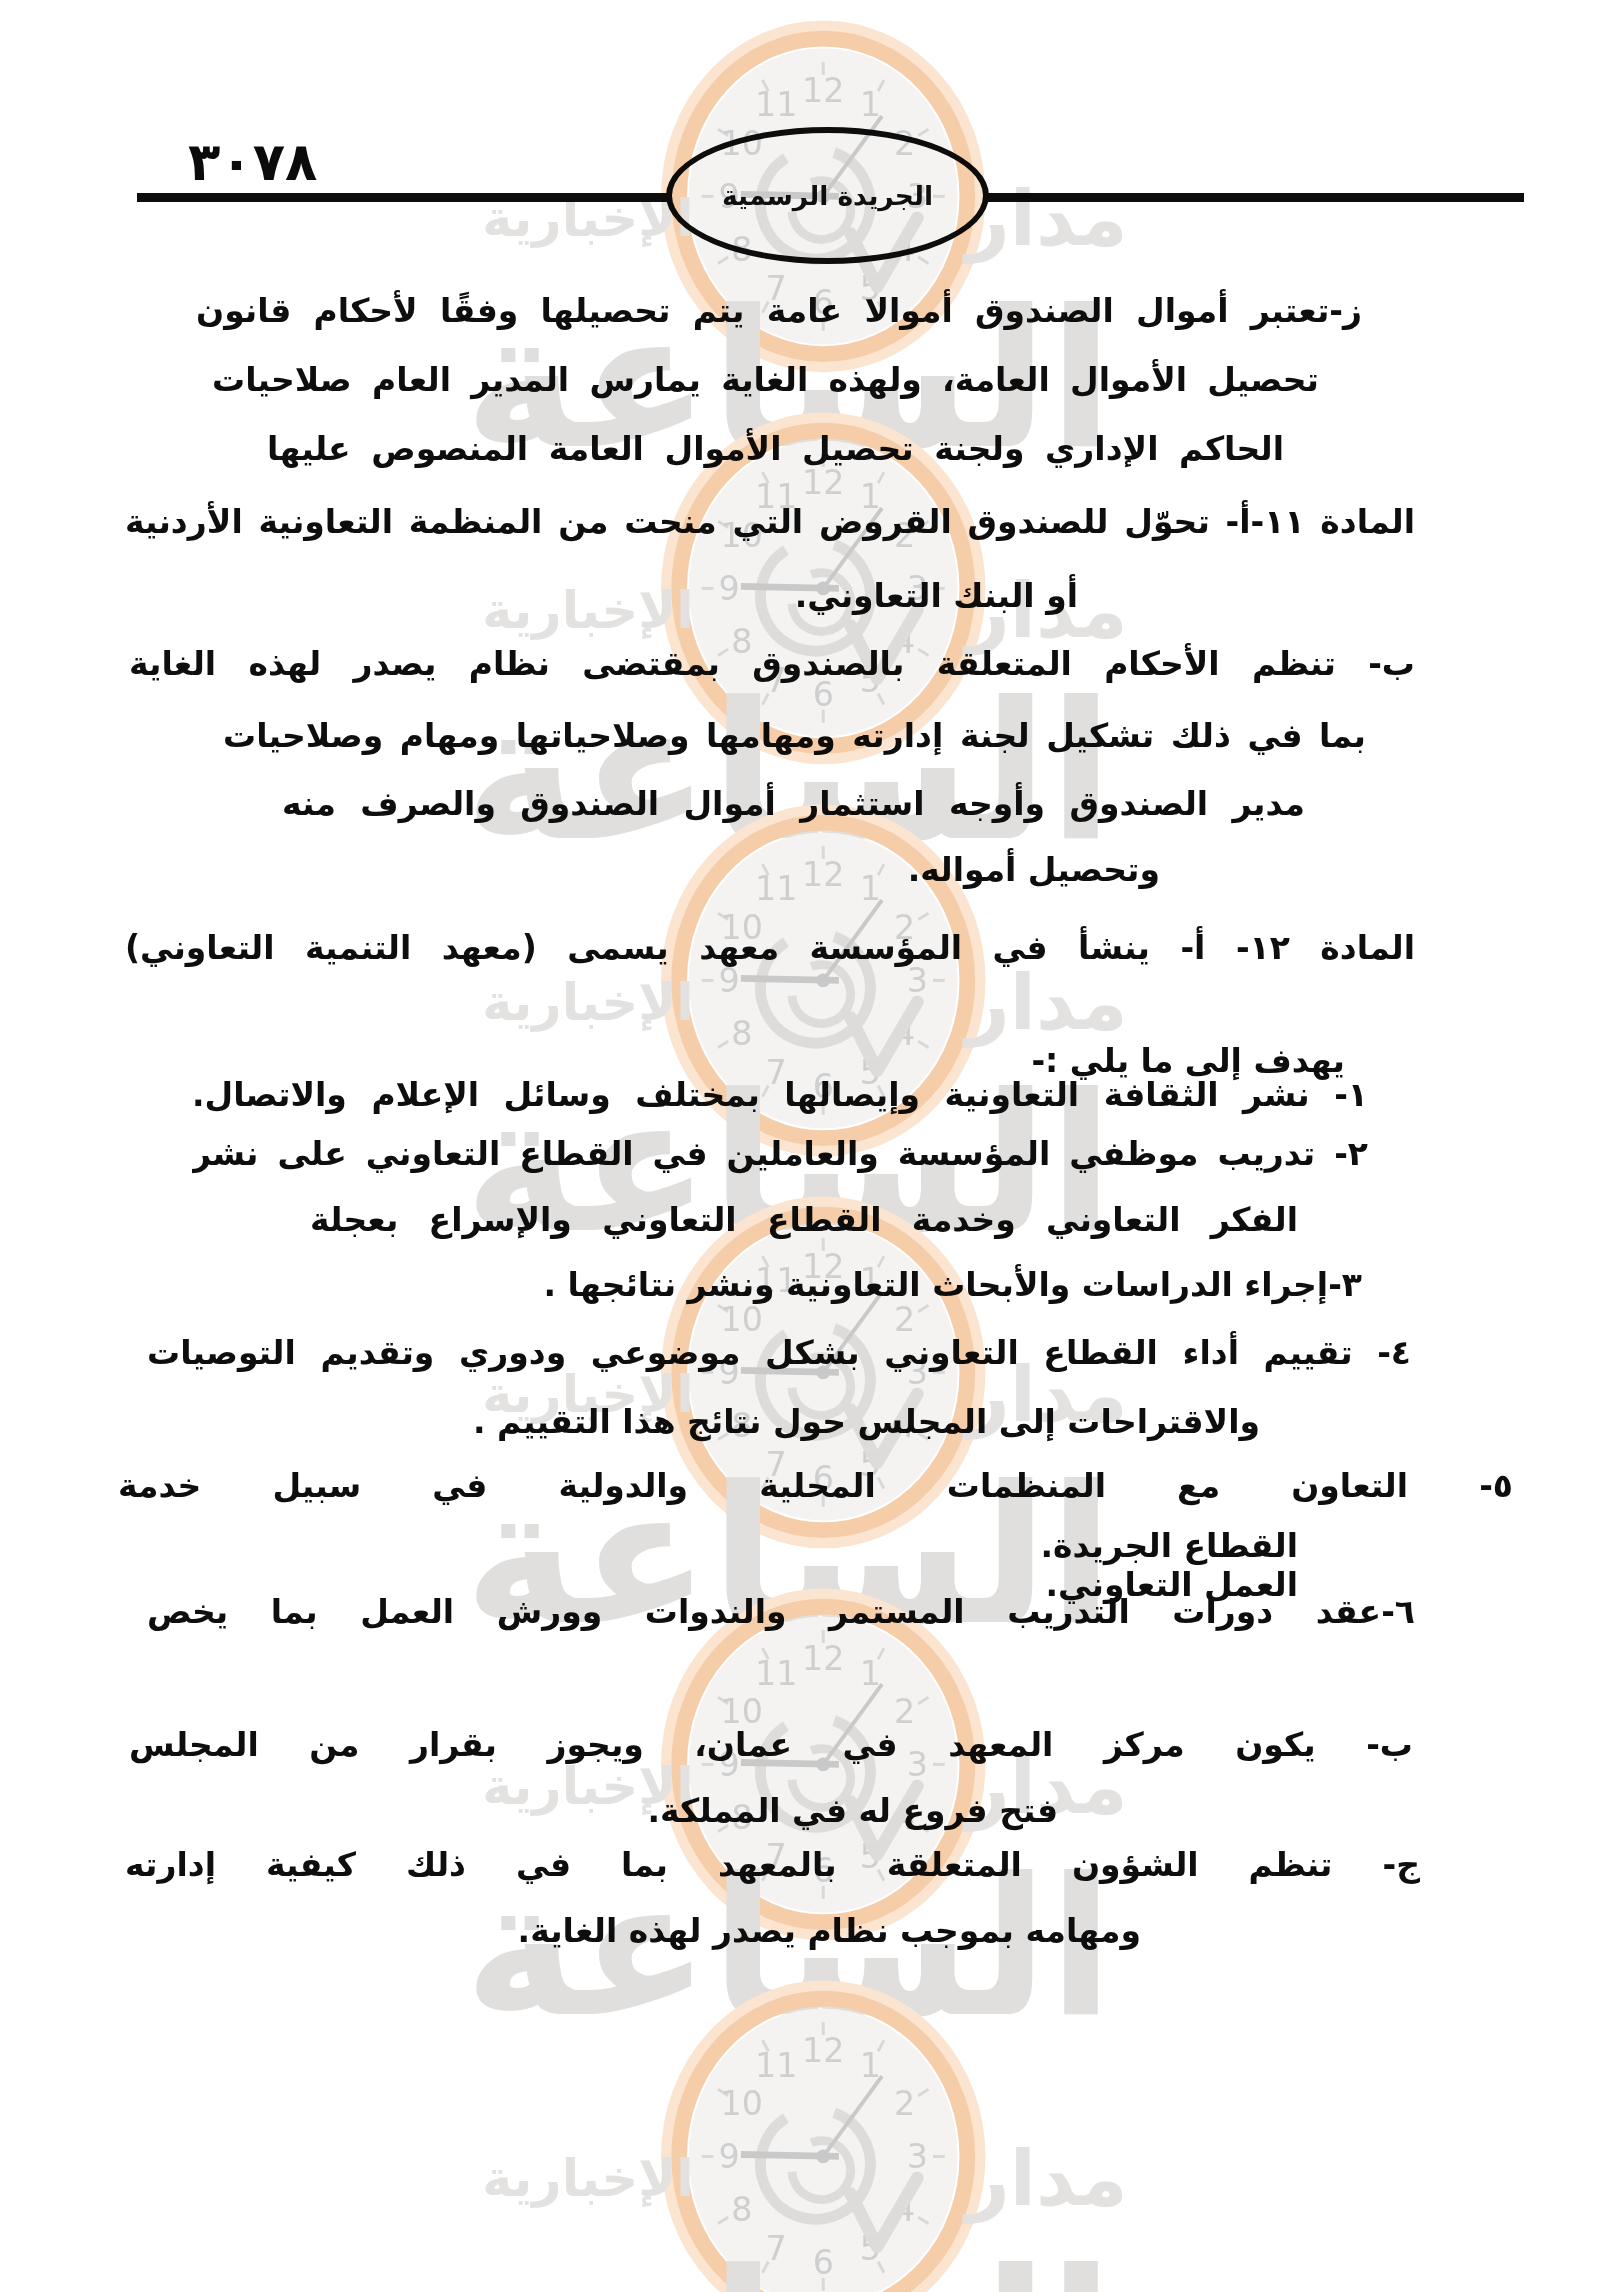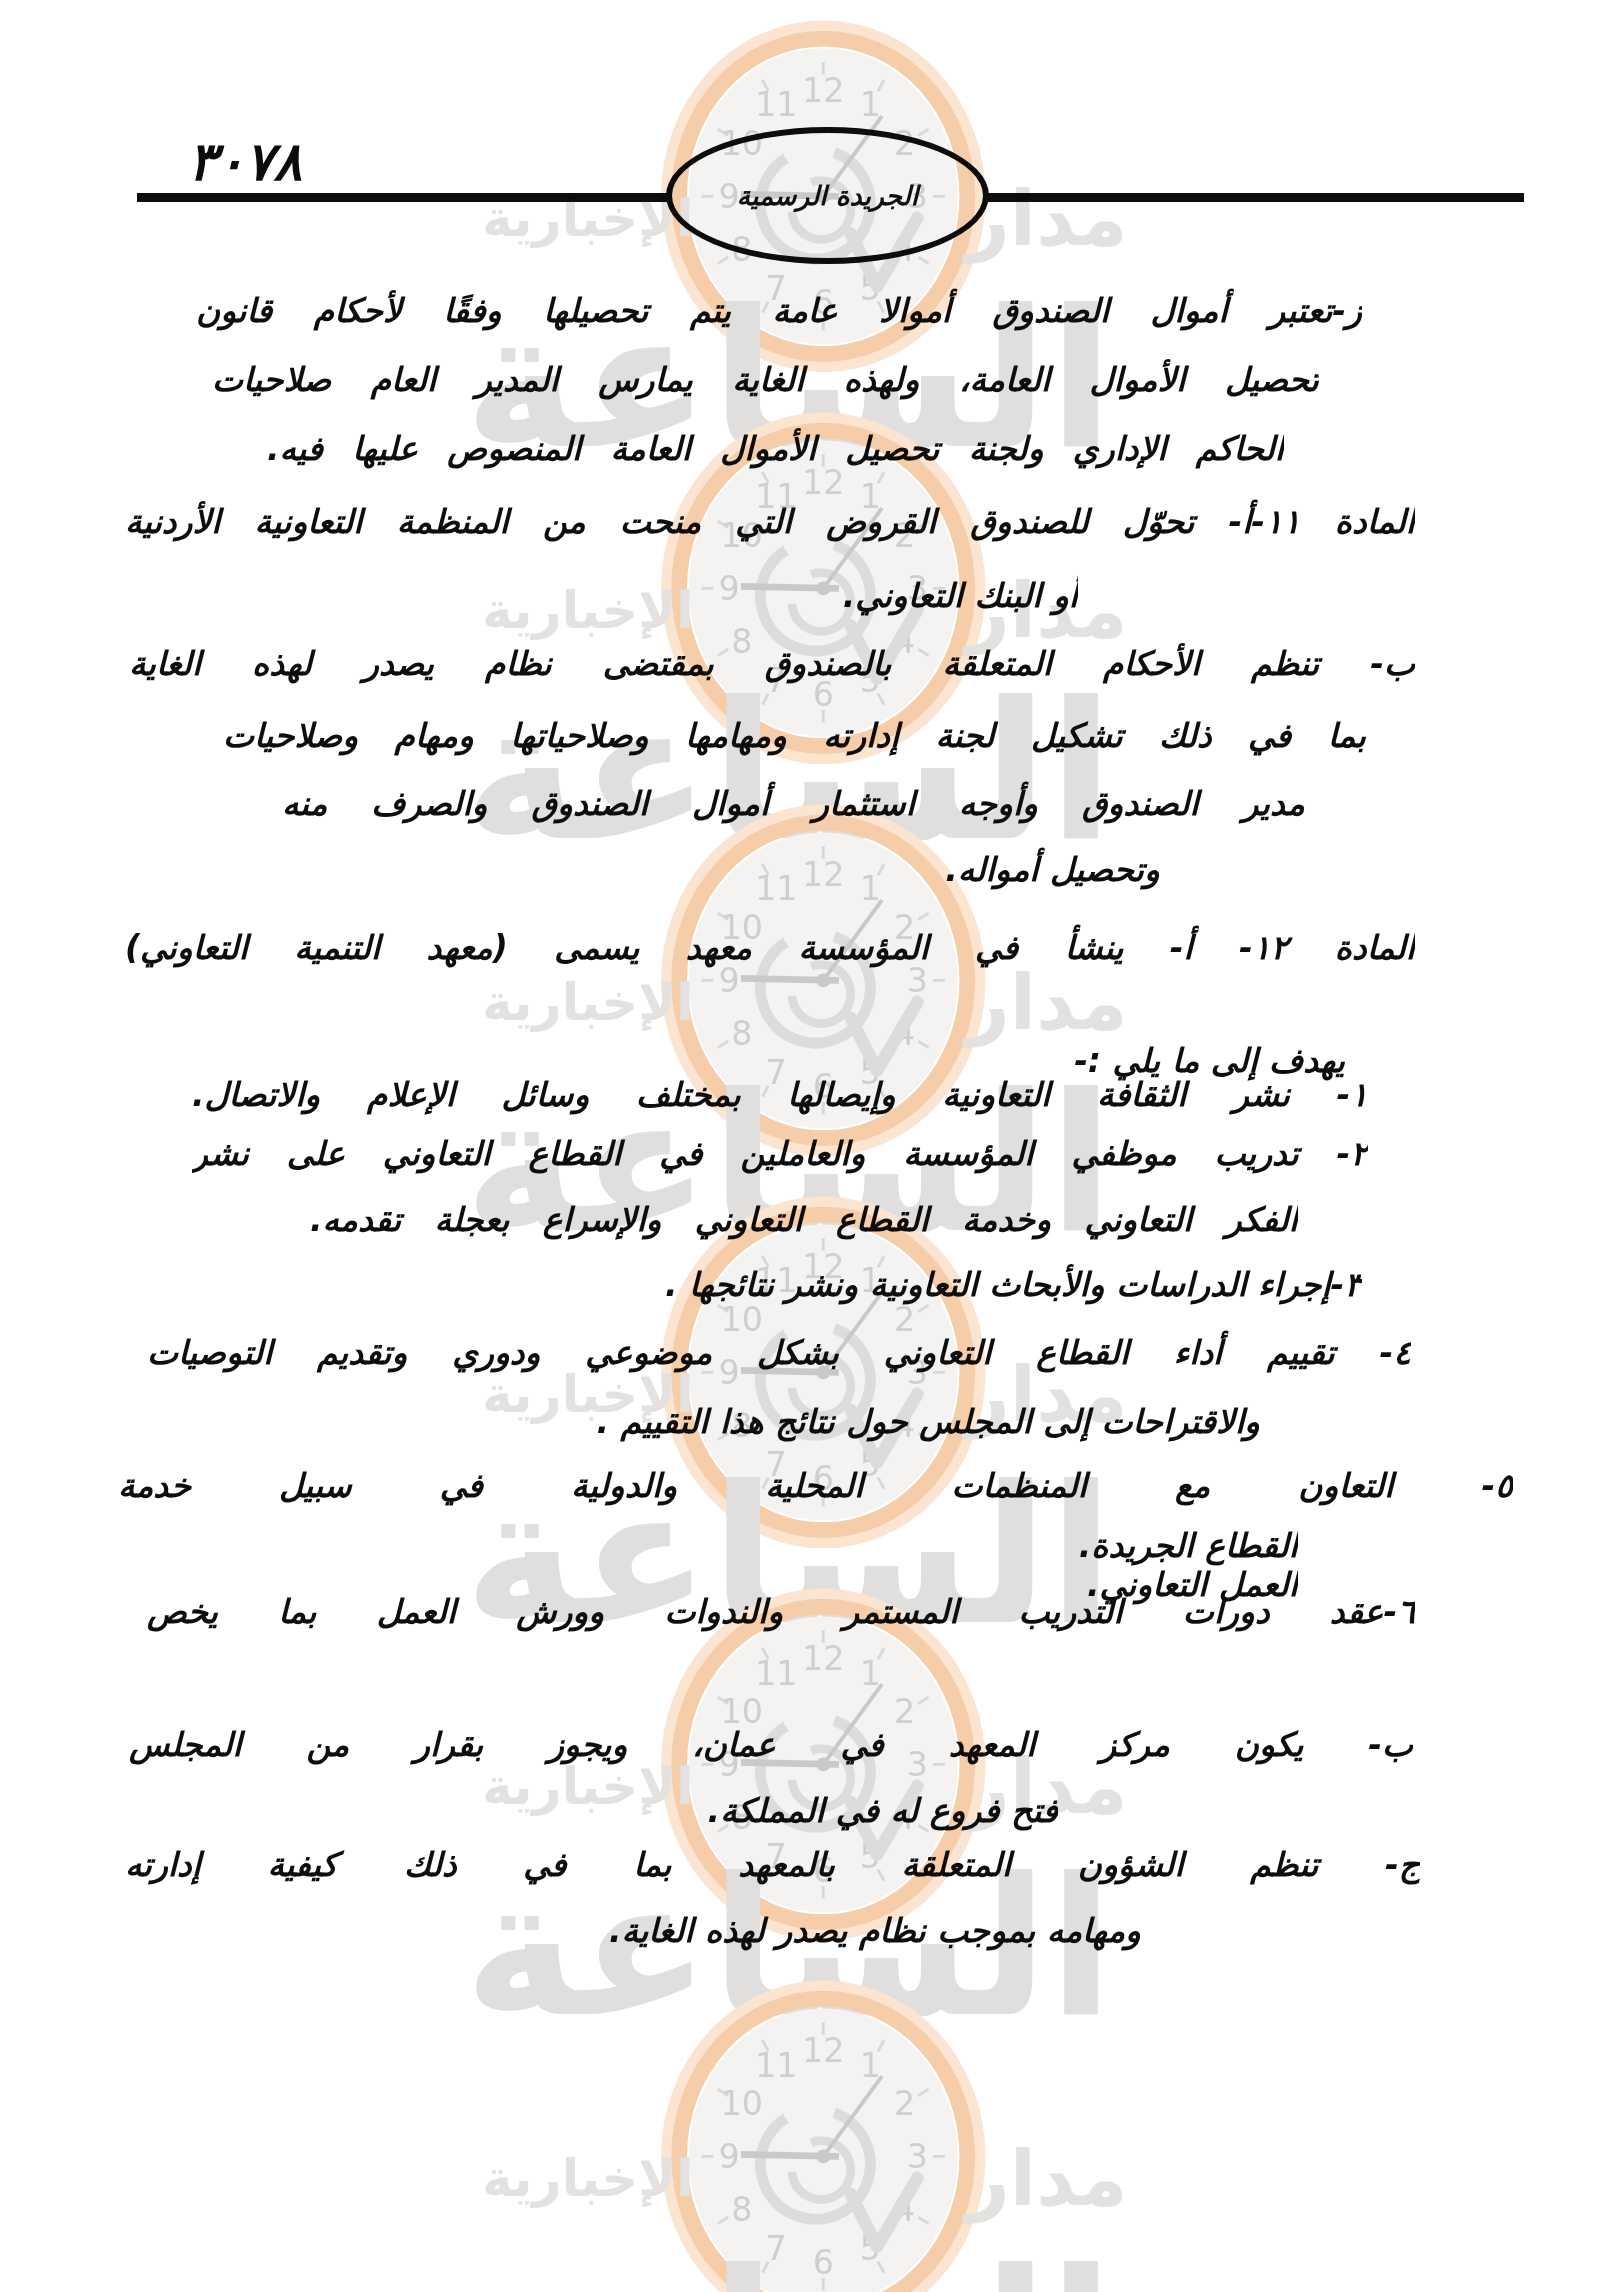--- a/index.html
+++ b/index.html
@@ -1,18 +1,18 @@
 <!DOCTYPE html>
 <html lang="ar"><head>
 <meta charset="utf-8">
 <style>
   html,body{margin:0;padding:0;background:#fff;}
   .page{position:relative;width:1621px;height:2293px;background:#ffffff;overflow:hidden;
         font-family:"DejaVu Sans",sans-serif;}
-  .content{position:absolute;inset:0;z-index:1;font-style:italic;}
+  .content{position:absolute;inset:0;z-index:1;}
   .wm-layer{position:absolute;inset:0;z-index:2;mix-blend-mode:multiply;pointer-events:none;}
   .pagenum{position:absolute;top:131px;left:188px;font-size:53px;font-weight:bold;color:#0b0b0b;
            letter-spacing:3.9px;}
   .rule{position:absolute;top:193px;left:137px;width:1387px;height:8.8px;background:#0d0d0d;}
   .oval{position:absolute;left:666px;top:127px;width:323px;height:137px;border:6.9px solid #0d0d0d;
         border-radius:50%;background:#fff;display:flex;align-items:center;justify-content:center;box-sizing:border-box;}
   .oval span{font-size:26.5px;font-weight:bold;color:#101010;direction:rtl;}
   .line{position:absolute;direction:rtl;font-weight:bold;font-size:33px;line-height:57px;color:#0e0e0e;
         max-height:61px;overflow:hidden;}
   .j{text-align:justify;text-align-last:justify;-moz-text-align-last:justify;}

